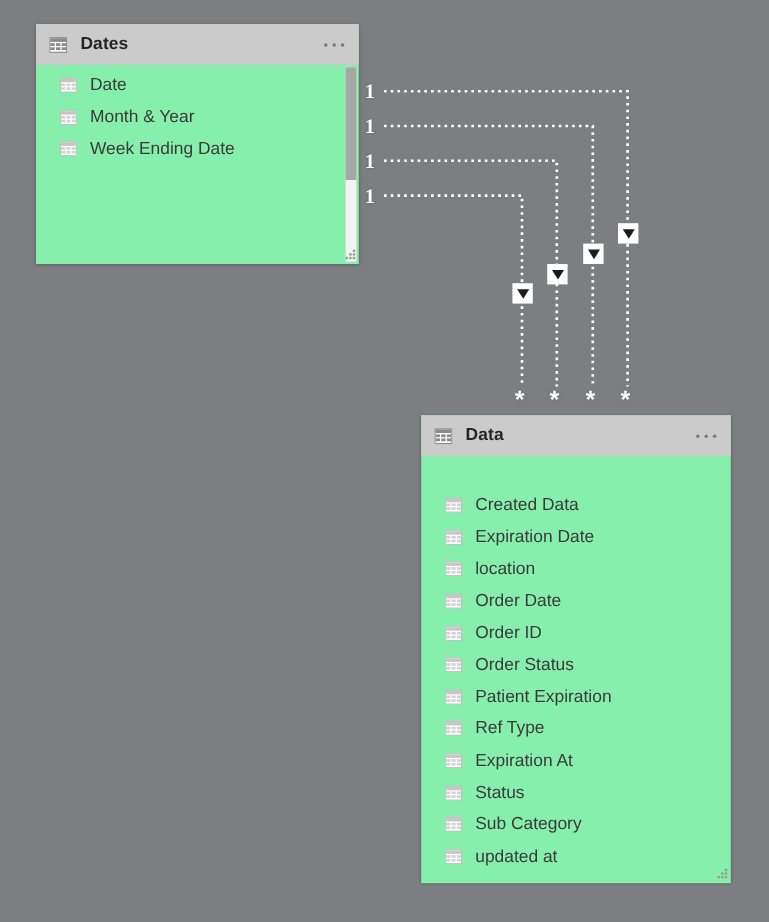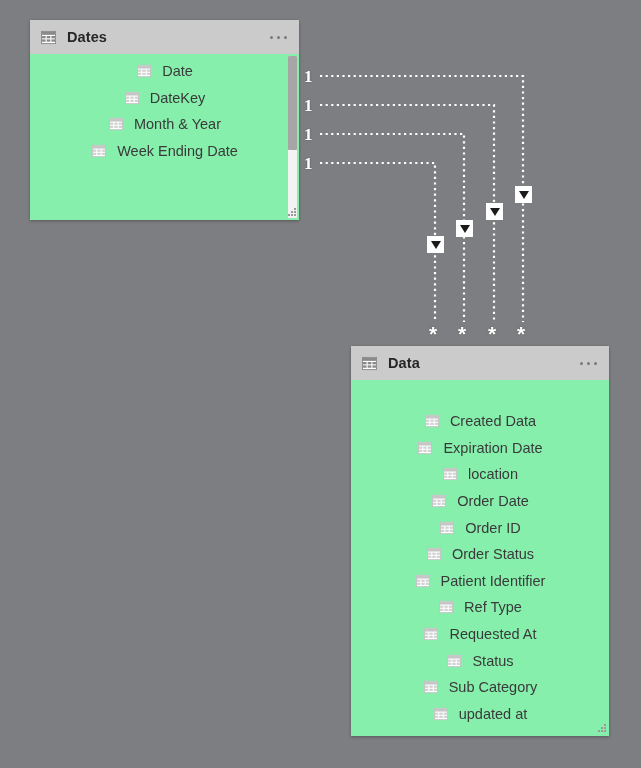--- a/index.html
+++ b/index.html
@@ -110,23 +110,22 @@
   .tbl-body {
     flex: 1;
     position: relative;
     overflow: hidden;
     padding-top: 4px;
   }
   .field-row {
     display: flex;
     align-items: center;
     height: 26.6px;
-    padding-left: 1px;
+    padding-left: 20px;
     box-sizing: border-box;
-    justify-content: center;
   }
   .field-label {
     font-size: 14.5px;
     color: #3a3a3a;
     margin-left: 11px;
     white-space: nowrap;
   }
 
   
   .grid-icon {
@@ -237,35 +236,20 @@
               <rect x="6.05" y="6.4" width="3.9" height="2.5"></rect>
               <rect x="11.1" y="6.4" width="3.9" height="2.5"></rect>
             <rect x="1" y="10" width="3.9" height="2.5"></rect>
               <rect x="6.05" y="10" width="3.9" height="2.5"></rect>
               <rect x="11.1" y="10" width="3.9" height="2.5"></rect>
           </g>
         </svg>
         <span class="field-label">Date</span>
       </div>
 
-      <div class="field-row">
-        <svg class="grid-icon fld" viewBox="0 0 16 16">
-          <rect x="0.5" y="1.5" width="15" height="13" fill="#ffffff" stroke="#c0c0c0" stroke-width="1"></rect>
-          <rect x="1" y="2" width="14" height="3.2" fill="#c6c6c6"></rect>
-          <g fill="#d2d2d2">
-            <rect x="1" y="6.4" width="3.9" height="2.5"></rect>
-              <rect x="6.05" y="6.4" width="3.9" height="2.5"></rect>
-              <rect x="11.1" y="6.4" width="3.9" height="2.5"></rect>
-            <rect x="1" y="10" width="3.9" height="2.5"></rect>
-              <rect x="6.05" y="10" width="3.9" height="2.5"></rect>
-              <rect x="11.1" y="10" width="3.9" height="2.5"></rect>
-          </g>
-        </svg>
-        <span class="field-label">DateKey</span>
-      </div>
 
       <div class="field-row">
         <svg class="grid-icon fld" viewBox="0 0 16 16">
           <rect x="0.5" y="1.5" width="15" height="13" fill="#ffffff" stroke="#c0c0c0" stroke-width="1"></rect>
           <rect x="1" y="2" width="14" height="3.2" fill="#c6c6c6"></rect>
           <g fill="#d2d2d2">
             <rect x="1" y="6.4" width="3.9" height="2.5"></rect>
               <rect x="6.05" y="6.4" width="3.9" height="2.5"></rect>
               <rect x="11.1" y="6.4" width="3.9" height="2.5"></rect>
             <rect x="1" y="10" width="3.9" height="2.5"></rect>
@@ -438,21 +422,21 @@
           <rect x="1" y="2" width="14" height="3.2" fill="#c6c6c6"></rect>
           <g fill="#d2d2d2">
             <rect x="1" y="6.4" width="3.9" height="2.5"></rect>
               <rect x="6.05" y="6.4" width="3.9" height="2.5"></rect>
               <rect x="11.1" y="6.4" width="3.9" height="2.5"></rect>
             <rect x="1" y="10" width="3.9" height="2.5"></rect>
               <rect x="6.05" y="10" width="3.9" height="2.5"></rect>
               <rect x="11.1" y="10" width="3.9" height="2.5"></rect>
           </g>
         </svg>
-        <span class="field-label">Patient Identifier</span>
+        <span class="field-label">Patient Expiration</span>
       </div>
 
       <div class="field-row">
         <svg class="grid-icon fld" viewBox="0 0 16 16">
           <rect x="0.5" y="1.5" width="15" height="13" fill="#ffffff" stroke="#c0c0c0" stroke-width="1"></rect>
           <rect x="1" y="2" width="14" height="3.2" fill="#c6c6c6"></rect>
           <g fill="#d2d2d2">
             <rect x="1" y="6.4" width="3.9" height="2.5"></rect>
               <rect x="6.05" y="6.4" width="3.9" height="2.5"></rect>
               <rect x="11.1" y="6.4" width="3.9" height="2.5"></rect>
@@ -470,21 +454,21 @@
           <rect x="1" y="2" width="14" height="3.2" fill="#c6c6c6"></rect>
           <g fill="#d2d2d2">
             <rect x="1" y="6.4" width="3.9" height="2.5"></rect>
               <rect x="6.05" y="6.4" width="3.9" height="2.5"></rect>
               <rect x="11.1" y="6.4" width="3.9" height="2.5"></rect>
             <rect x="1" y="10" width="3.9" height="2.5"></rect>
               <rect x="6.05" y="10" width="3.9" height="2.5"></rect>
               <rect x="11.1" y="10" width="3.9" height="2.5"></rect>
           </g>
         </svg>
-        <span class="field-label">Requested At</span>
+        <span class="field-label">Expiration At</span>
       </div>
 
       <div class="field-row">
         <svg class="grid-icon fld" viewBox="0 0 16 16">
           <rect x="0.5" y="1.5" width="15" height="13" fill="#ffffff" stroke="#c0c0c0" stroke-width="1"></rect>
           <rect x="1" y="2" width="14" height="3.2" fill="#c6c6c6"></rect>
           <g fill="#d2d2d2">
             <rect x="1" y="6.4" width="3.9" height="2.5"></rect>
               <rect x="6.05" y="6.4" width="3.9" height="2.5"></rect>
               <rect x="11.1" y="6.4" width="3.9" height="2.5"></rect>

